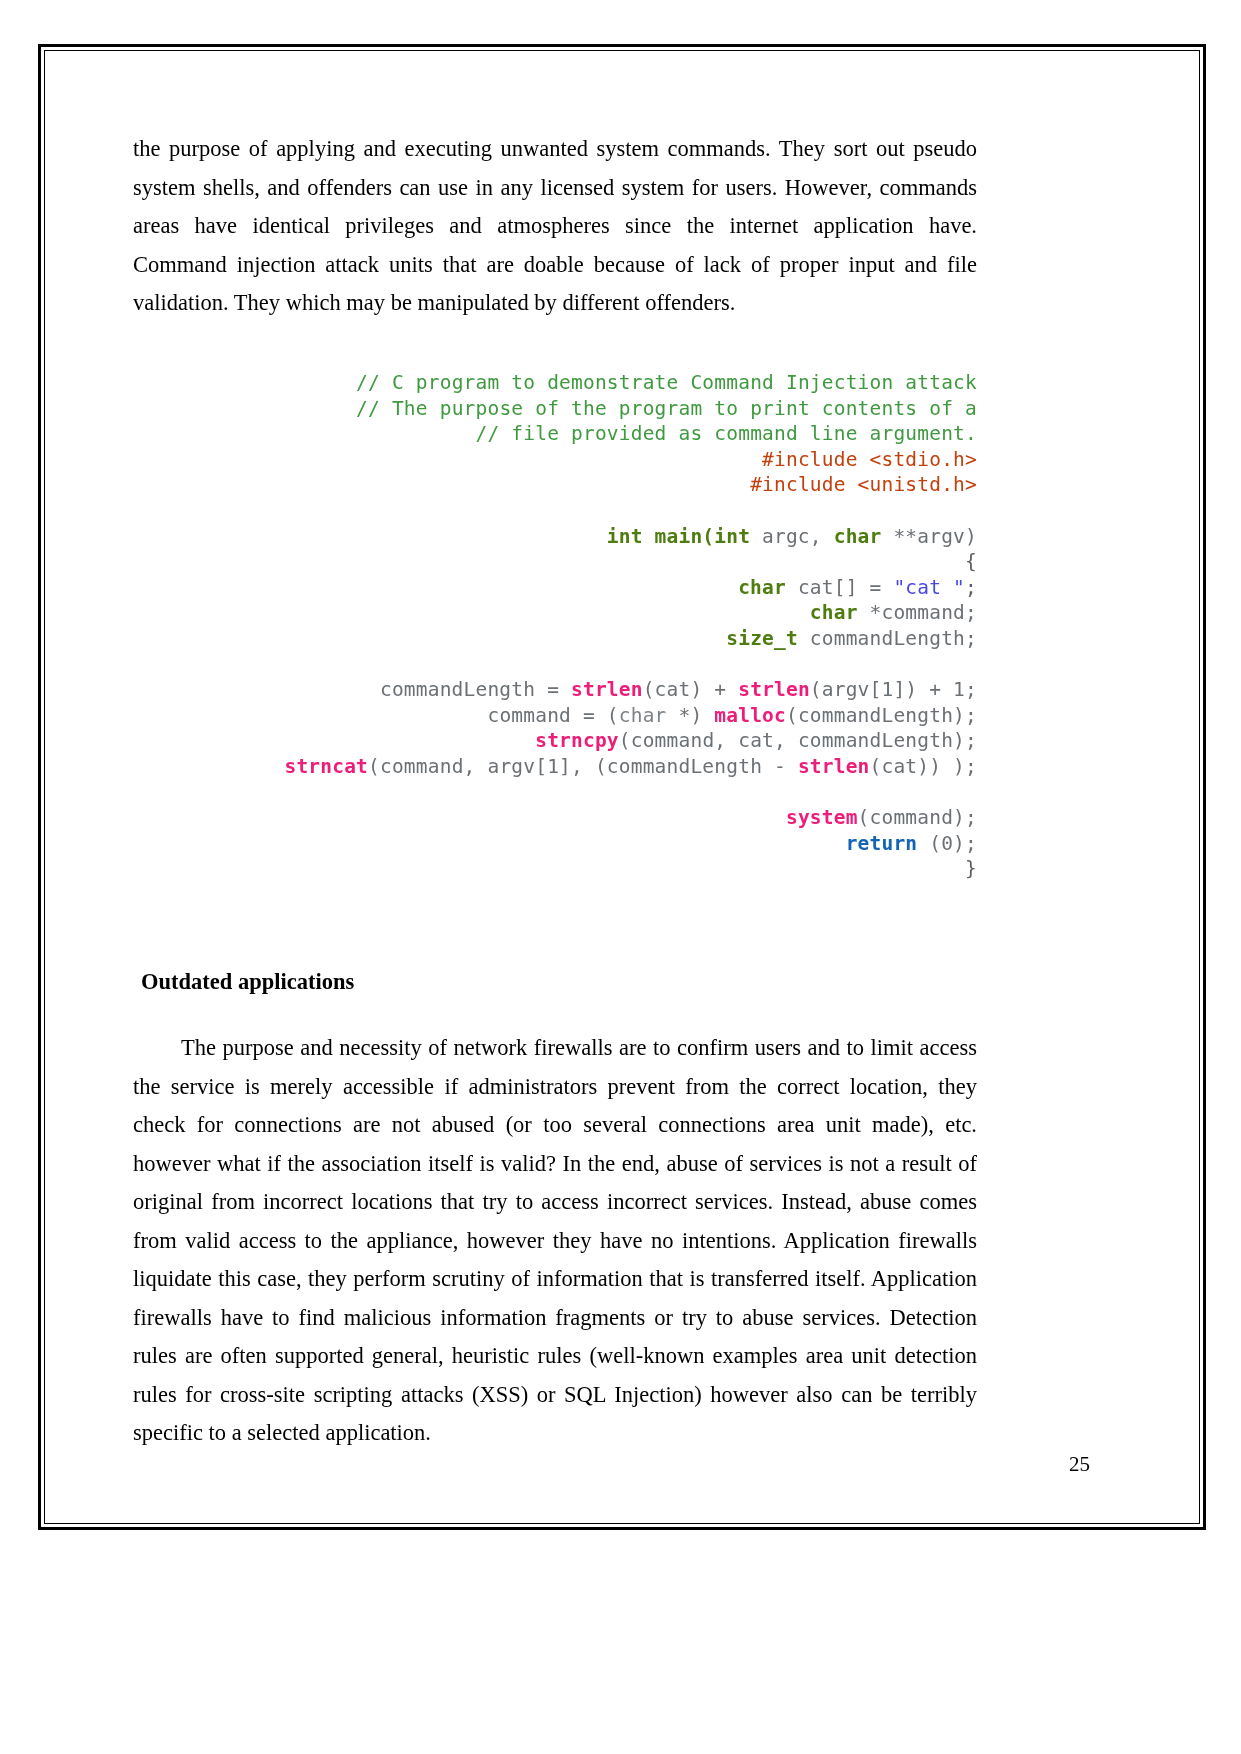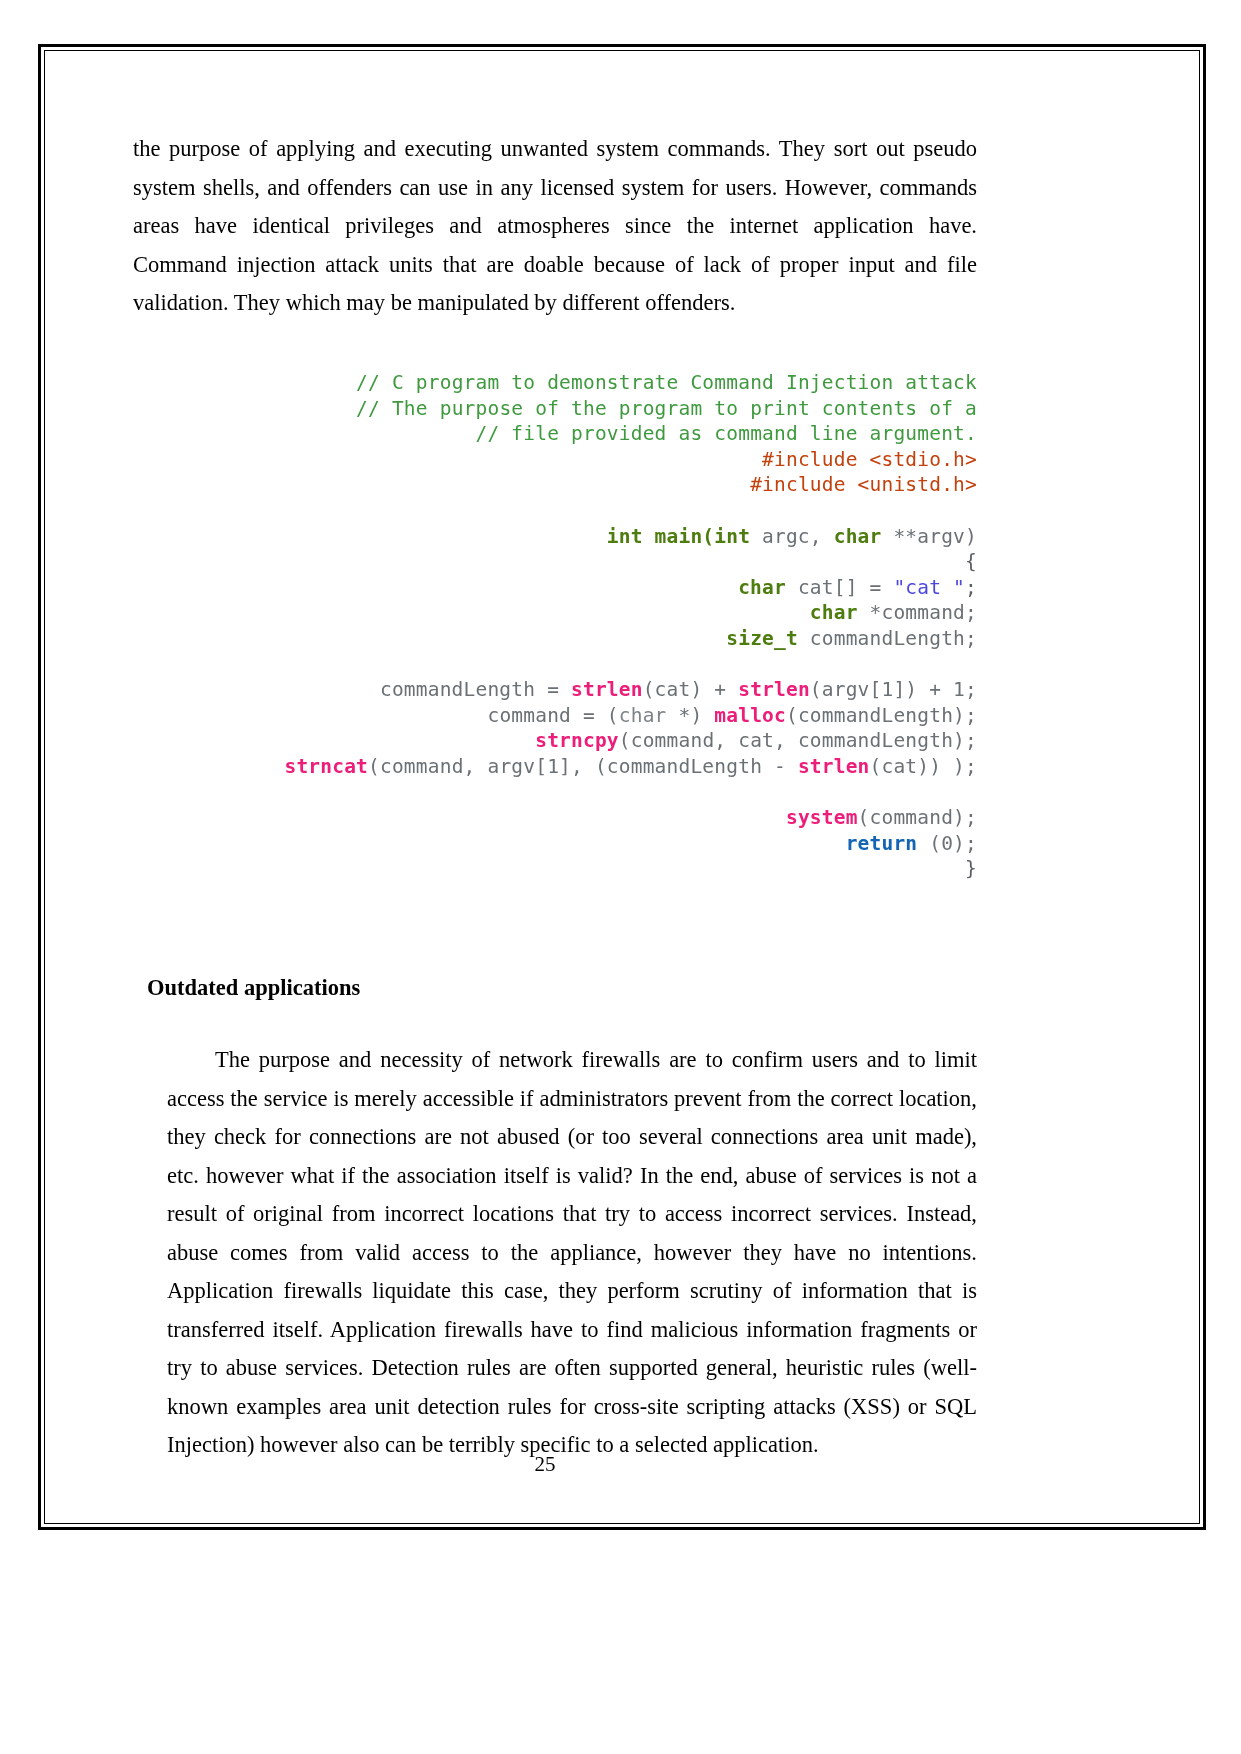--- a/index.html
+++ b/index.html
@@ -55,25 +55,24 @@
     margin: 0;
     font-size: 22.5px;
     line-height: 38.5px;
     color: #000000;
     text-align: justify;
     text-justify: inter-word;
     font-family: "Liberation Serif", "DejaVu Serif", serif;
   }
   p.body-text.indented {
     text-indent: 48px;
-    margin-left: 34px;
   }
 
   h3.section-heading {
-    margin: 14px;
+    margin: 8px;
     font-size: 22.5px;
     line-height: 30px;
     font-weight: bold;
     color: #000000;
     font-family: "Liberation Serif", "DejaVu Serif", serif;
   }
 
   
   .code-block {
     font-family: "DejaVu Sans Mono", "Liberation Mono", monospace;
@@ -101,21 +100,21 @@
   .gap-a  { height: 22px; }
   .gap-b  { height: 26px; }
   .gap-c  { height: 24px; }
 
   
   .page-number {
     position: absolute;
     left: 0;
     top: 1440px;
     width: 1090px;
-    text-align: center;
+    text-align: right;
     font-size: 21px;
     color: #000000;
     font-family: "Liberation Serif", "DejaVu Serif", serif;
   }
 </style>
 </head>
 <body>
 
 <div class="page">
 

